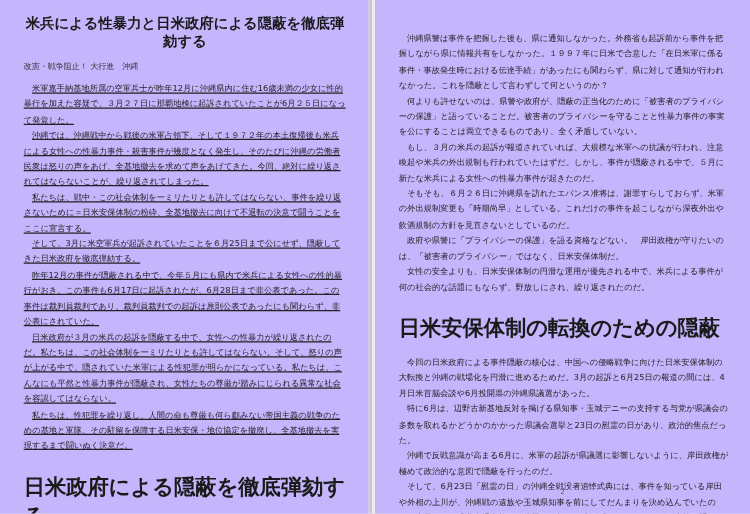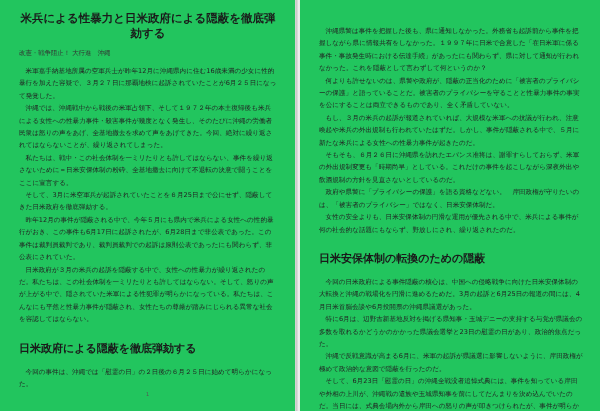--- a/index.html
+++ b/index.html
@@ -4,58 +4,59 @@
 <style>
   html, body { margin: 0; padding: 0; }
   body {
     width: 600px; height: 411px; overflow: hidden;
     background: #e6e6e6;
     font-family: "DejaVu Sans", sans-serif;
     color: #222;
     position: relative;
   }
   .page {
-    position: absolute; top: 0; height: 411px; background: #22c55e;
+    position: absolute; top: 0; height: 411px; background: #c4b5fd;
     box-sizing: border-box; overflow: hidden;
   }
   #page1 { left: 0; width: 295px; padding: 0 18px 0 19px; }
   #page2 { left: 300px; width: 300px; padding: 0 17px 0 19px; }
   .divider {
     position: absolute; left: 295px; top: 0; width: 5px; height: 411px;
     background: linear-gradient(to right, #d8d8d8, #c4c4c4 45%, #efefef 55%, #e9e9e9);
   }
   .title {
     font-size: 11.4px; text-align: center; margin: 11px 0 0 0; letter-spacing: 0.1px;
     color: #1a1a1a;
   }
   .byline { font-size: 6.4px; text-align: left; margin: 8px 8px 0 0; color: #333; }
   .body-text { font-size: 6.55px; line-height: 12.4px; margin: 0; text-indent: 1em; color: #222; letter-spacing: 0.05px; }
-  .p1-body { margin-top: 7px; }
+  .p1-body { margin-top: 7px; text-decoration: underline; }
   .section-heading {
-    font-size: 11px; margin: 15px 0 10px 0; color: #1a1a1a;
+    font-size: 17px; margin: 15px 0 10px 0; color: #1a1a1a;
   }
   .page-num {
     position: absolute; bottom: 14px; left: 0; right: 0; text-align: center;
     font-size: 5px; color: #555;
   }
   .p2-top { margin-top: 25px; }
 </style>
 </head>
 <body>
 
 <div class="page" id="page1">
   <h1 class="title">米兵による性暴力と日米政府による隠蔽を徹底弾劾する</h1>
   <div class="byline">改憲・戦争阻止！ 大行進　沖縄</div>
   <div class="p1-body">
     <p class="body-text">米軍嘉手納基地所属の空軍兵士が昨年12月に沖縄県内に住む16歳未満の少女に性的暴行を加えた容疑で、３月２７日に那覇地検に起訴されていたことが6月２５日になって発覚した。</p>
     <p class="body-text">沖縄では、沖縄戦中から戦後の米軍占領下、そして１９７２年の本土復帰後も米兵による女性への性暴力事件・殺害事件が幾度となく発生し、そのたびに沖縄の労働者民衆は怒りの声をあげ、全基地撤去を求めて声をあげてきた。今回、絶対に繰り返されてはならないことが、繰り返されてしまった。</p>
     <p class="body-text">私たちは、戦中・この社会体制を一ミリたりとも許してはならない、事件を繰り返さないために＝日米安保体制の粉砕、全基地撤去に向けて不退転の決意で闘うことをここに宣言する。</p>
     <p class="body-text">そして、3月に米空軍兵が起訴されていたことを６月25日まで公にせず、隠蔽してきた日米政府を徹底弾劾する。</p>
     <p class="body-text">昨年12月の事件が隠蔽される中で、今年５月にも県内で米兵による女性への性的暴行がおき、この事件も6月17日に起訴されたが、6月28日まで非公表であった。この事件は裁判員裁判であり、裁判員裁判での起訴は原則公表であったにも関わらず、非公表にされていた。</p>
     <p class="body-text">日米政府が３月の米兵の起訴を隠蔽する中で、女性への性暴力が繰り返されたのだ。私たちは、この社会体制を一ミリたりとも許してはならない。そして、怒りの声が上がる中で、隠されていた米軍による性犯罪が明らかになっている。私たちは、こんなにも平然と性暴力事件が隠蔽され、女性たちの尊厳が踏みにじられる異常な社会を容認してはならない。</p>
+    <p class="body-text">私たちは、性犯罪を繰り返し、人間の命も尊厳も何ら顧みない帝国主義の戦争のための基地と軍隊、その駐留を保障する日米安保・地位協定を撤廃し、全基地撤去を実現するまで闘いぬく決意だ。</p>
   </div>
   <h2 class="section-heading">日米政府による隠蔽を徹底弾劾する</h2>
   <div>
     <p class="body-text">今回の事件は、沖縄では「慰霊の日」の２日後の６月２５日に始めて明らかになった。</p>
 
   </div>
   <div class="page-num">1</div>
 </div>
 
 <div class="divider"></div>

